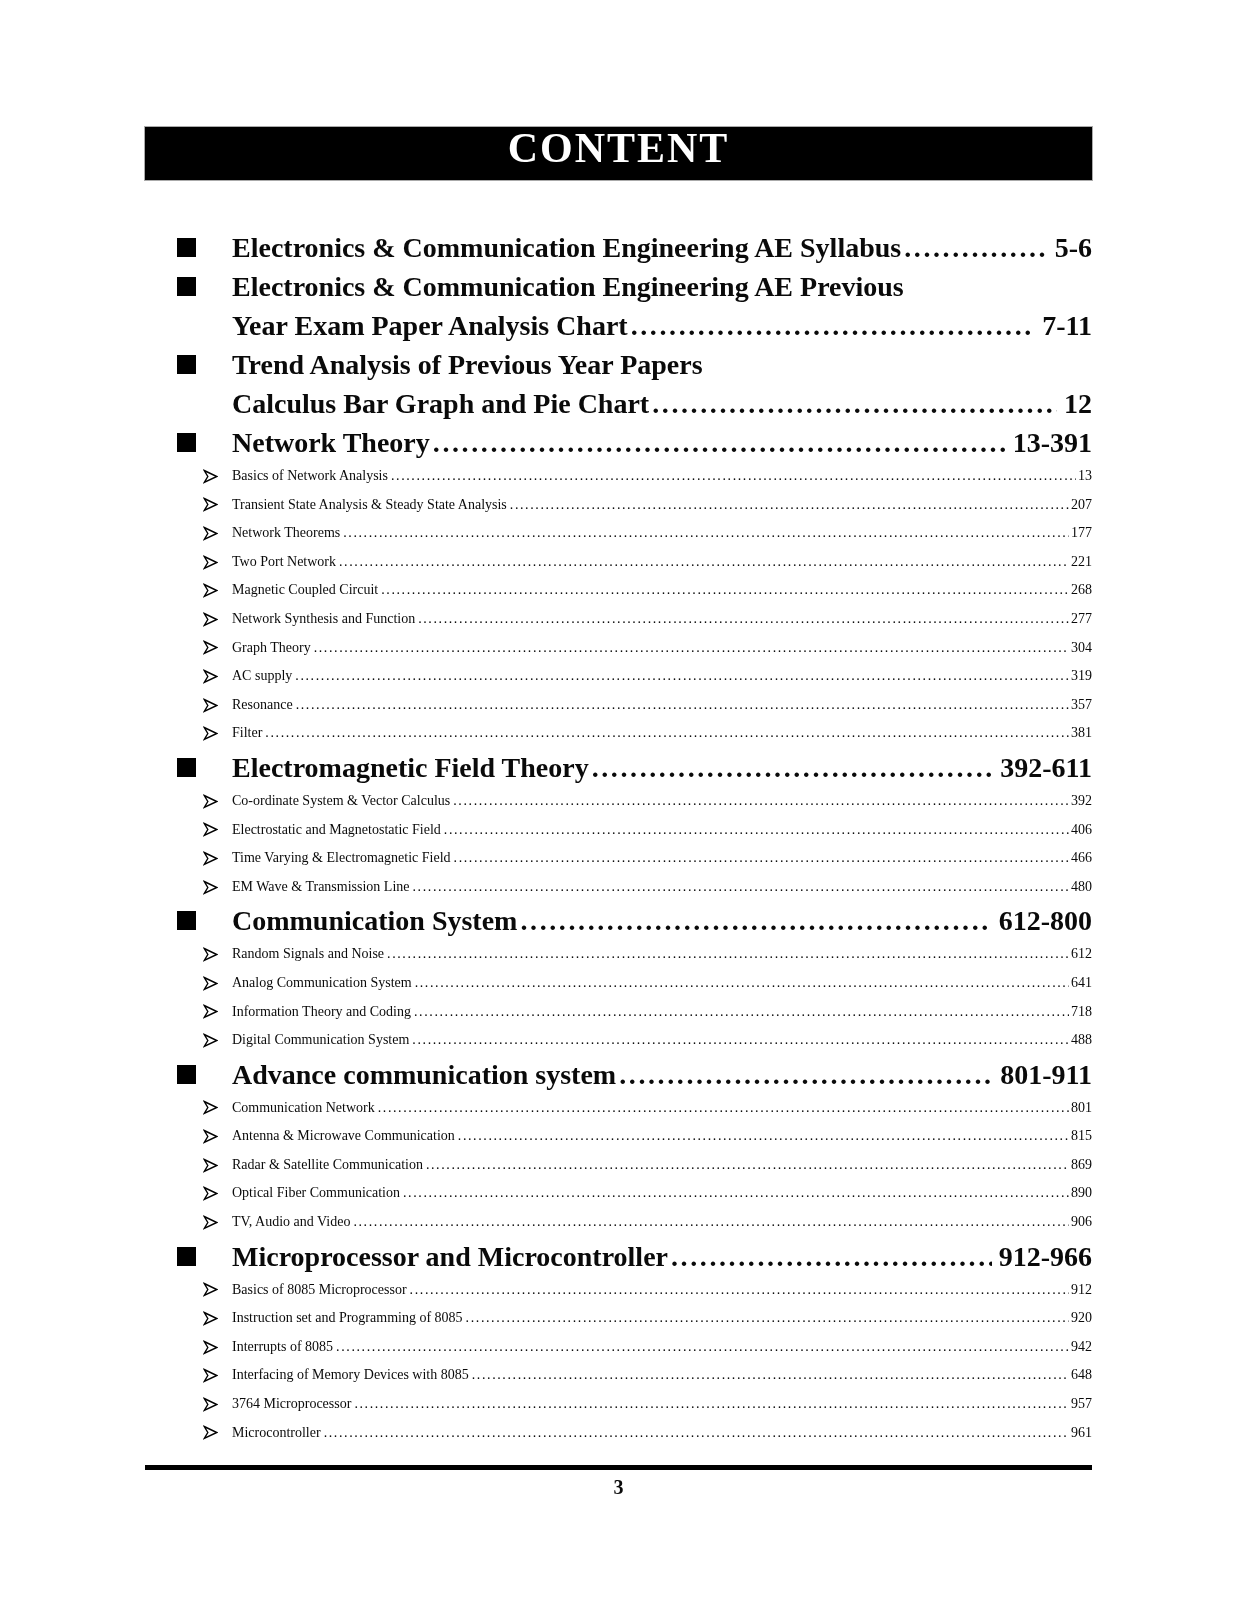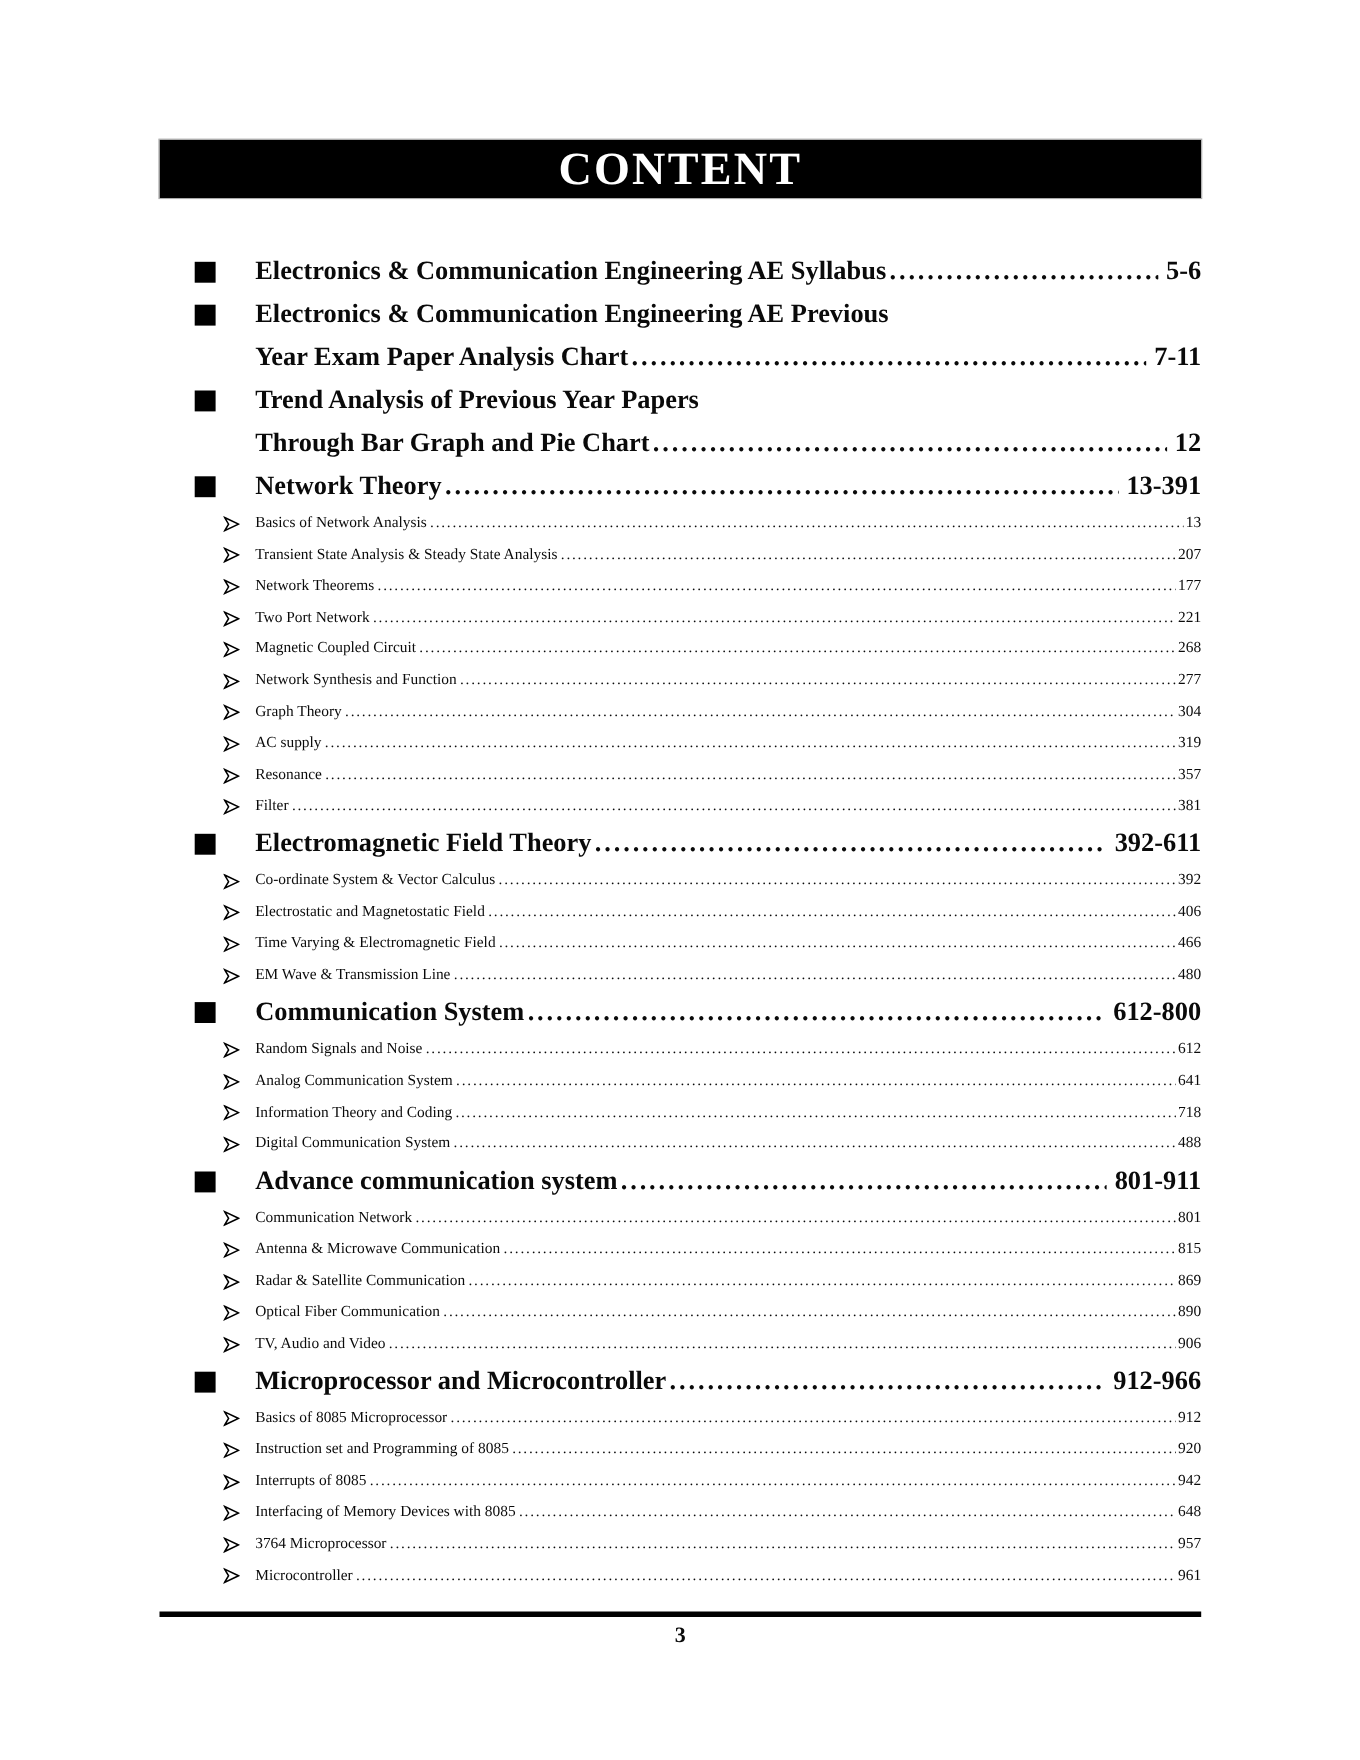--- a/index.html
+++ b/index.html
@@ -13,40 +13,40 @@
     position: absolute;
     left: 145px; top: 127px;
     width: 947px;
   }
   
   .header-bar {
     height: 53px;
     background: #000000;
     outline: 1px solid #aaaaaa;
     display: flex;
-    align-items: center;
+    align-items: flex-start;
     justify-content: center;
   }
   .header-title {
     color: #ffffff;
     font-size: 42px;
     font-weight: bold;
     letter-spacing: 2px;
     line-height: 1;
   }
   
   .toc { margin-top: 48px; }
   .row {
     display: flex;
     align-items: baseline;
     overflow: hidden;
     white-space: nowrap;
   }
   .section-line {
-    font-size: 24px;
+    font-size: 28px;
     font-weight: bold;
     line-height: 39px;
     height: 39px;
     padding-left: 32px;
   }
   .sub-line {
     font-size: 14px;
     font-weight: normal;
     line-height: 28.6px;
     height: 28.6px;
@@ -123,21 +123,21 @@
       </div>
       <div class="toc-entry">
         <div class="row section-line">
           <span class="bullet-cell">
             <span class="bullet-box"></span>
           </span>
           <span class="label">Trend Analysis of Previous Year Papers</span>
         </div>
         <div class="row section-line">
           <span class="bullet-cell"></span>
-          <span class="label">Through Bar Graph and Pie Chart</span>
+          <span class="label">Calculus Bar Graph and Pie Chart</span>
           <span class="dots"></span>
           <span class="pages">12</span>
         </div>
       </div>
       <div class="toc-entry">
         <div class="row section-line">
           <span class="bullet-cell">
             <span class="bullet-box"></span>
           </span>
           <span class="label">Network Theory</span>

